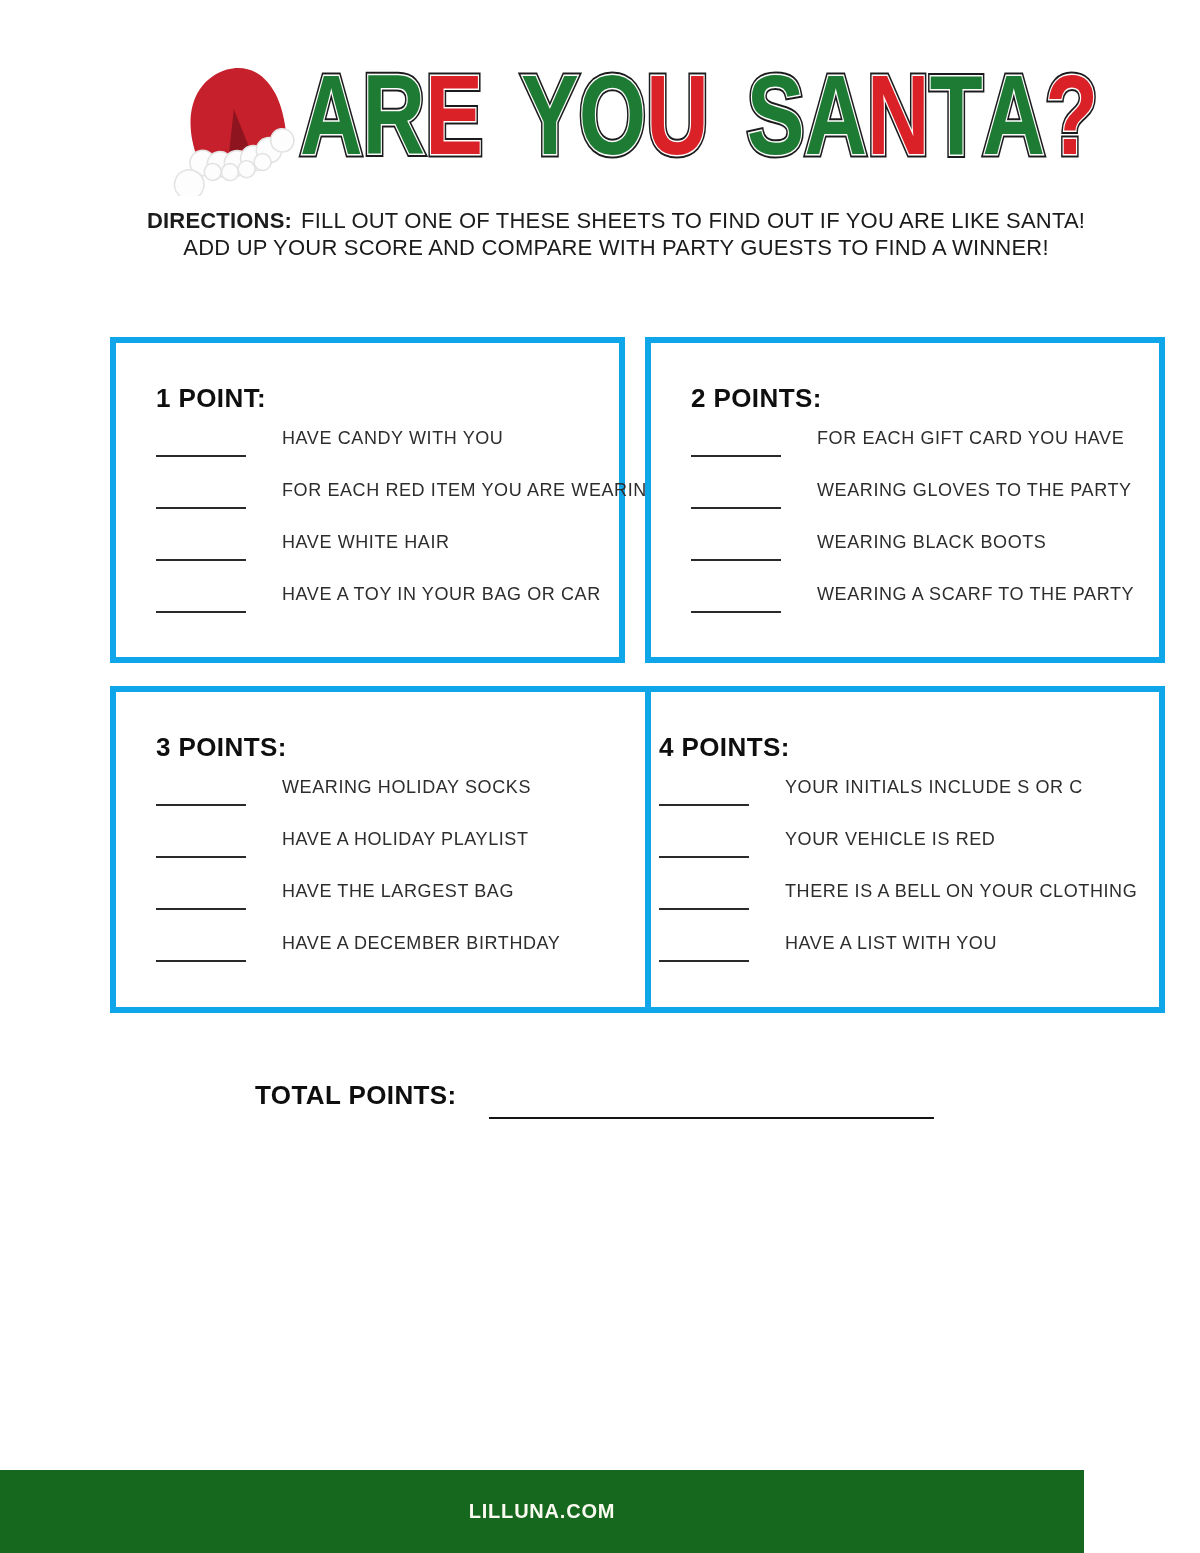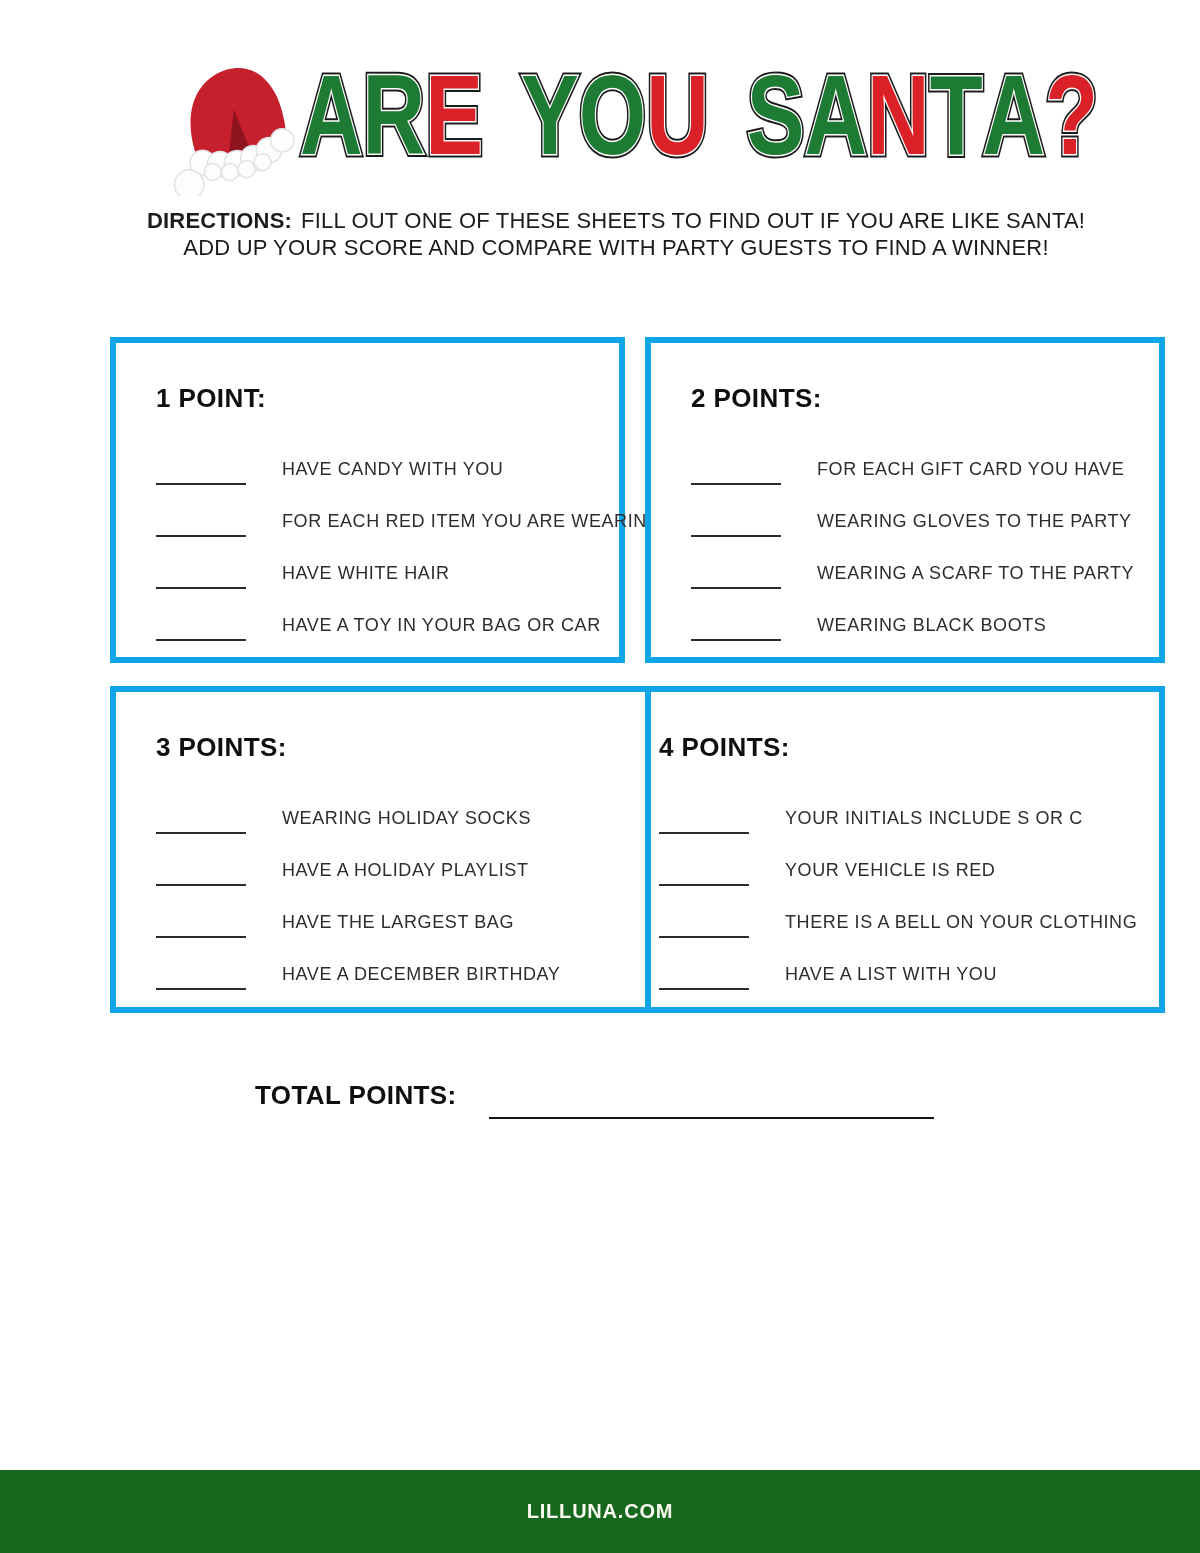--- a/index.html
+++ b/index.html
@@ -38,38 +38,38 @@
 
   
   .box{position:absolute;border:6px solid #0ea5e9;background:#ffffff;box-sizing:border-box;
        padding:40px 10px 0 40px;margin-left:48px;}
   .box1{left:62px;top:337px;width:515px;height:326px;}
   .box2{left:597px;top:337px;width:520px;height:326px;}
   .box3{left:62px;top:686px;width:602px;height:327px;}
   .box4{left:597px;top:686px;width:520px;height:327px;padding-left:8px;}
   .box-heading{font-size:26px;font-weight:bold;color:#0f0f0f;letter-spacing:0.4px;}
   .items{margin-top:14px;}
-  .item{display:flex;align-items:flex-end;height:52px;}
+  .item{display:flex;align-items:flex-start;height:52px;}
   .blank{
     width:90px;height:22px;flex:0 0 90px;
     border-bottom:2px solid #2a2a2a;transform:translateY(5px);margin-right:36px;
   }
   .item-label{font-size:18px;letter-spacing:0.6px;color:#2d2d2d;white-space:nowrap;}
 
   
   .total-row{position:absolute;left:255px;top:1080px;display:flex;align-items:flex-end;}
   .total-label{font-size:26px;font-weight:bold;color:#0e0e0e;letter-spacing:0.4px;}
   .total-line{
     display:inline-block;width:445px;border-bottom:2px solid #141414;
     margin-left:32px;height:20px;transform:translateY(8px);
   }
 
   
   .footer{
-    position:absolute;left:0;bottom:0;width:1200px;height:83px;background:#15681e;
+    position:absolute;left:0;bottom:0;width:1084px;height:83px;background:#15681e;
     display:flex;align-items:center;justify-content:center;
   }
   .footer span{
     color:#fbfbf2;font-size:20px;font-weight:bold;letter-spacing:0.8px;
   }
 </style>
 </head>
 <body>
 
 <svg class="hat" viewBox="0 0 140 140" aria-hidden="true">
@@ -171,25 +171,25 @@
     <div class="item">
       <span class="blank"></span>
       <span class="item-label">FOR EACH GIFT CARD YOU HAVE</span>
     </div>
     <div class="item">
       <span class="blank"></span>
       <span class="item-label">WEARING GLOVES TO THE PARTY</span>
     </div>
     <div class="item">
       <span class="blank"></span>
+      <span class="item-label">WEARING BLACK BOOTS</span>
+    </div>
+    <div class="item">
+      <span class="blank"></span>
       <span class="item-label">WEARING A SCARF TO THE PARTY</span>
-    </div>
-    <div class="item">
-      <span class="blank"></span>
-      <span class="item-label">WEARING BLACK BOOTS</span>
     </div>
   </div>
 </div>
 
 <div class="box box3">
   <div class="box-heading">3 POINTS:</div>
   <div class="items">
     <div class="item">
       <span class="blank"></span>
       <span class="item-label">WEARING HOLIDAY SOCKS</span>

